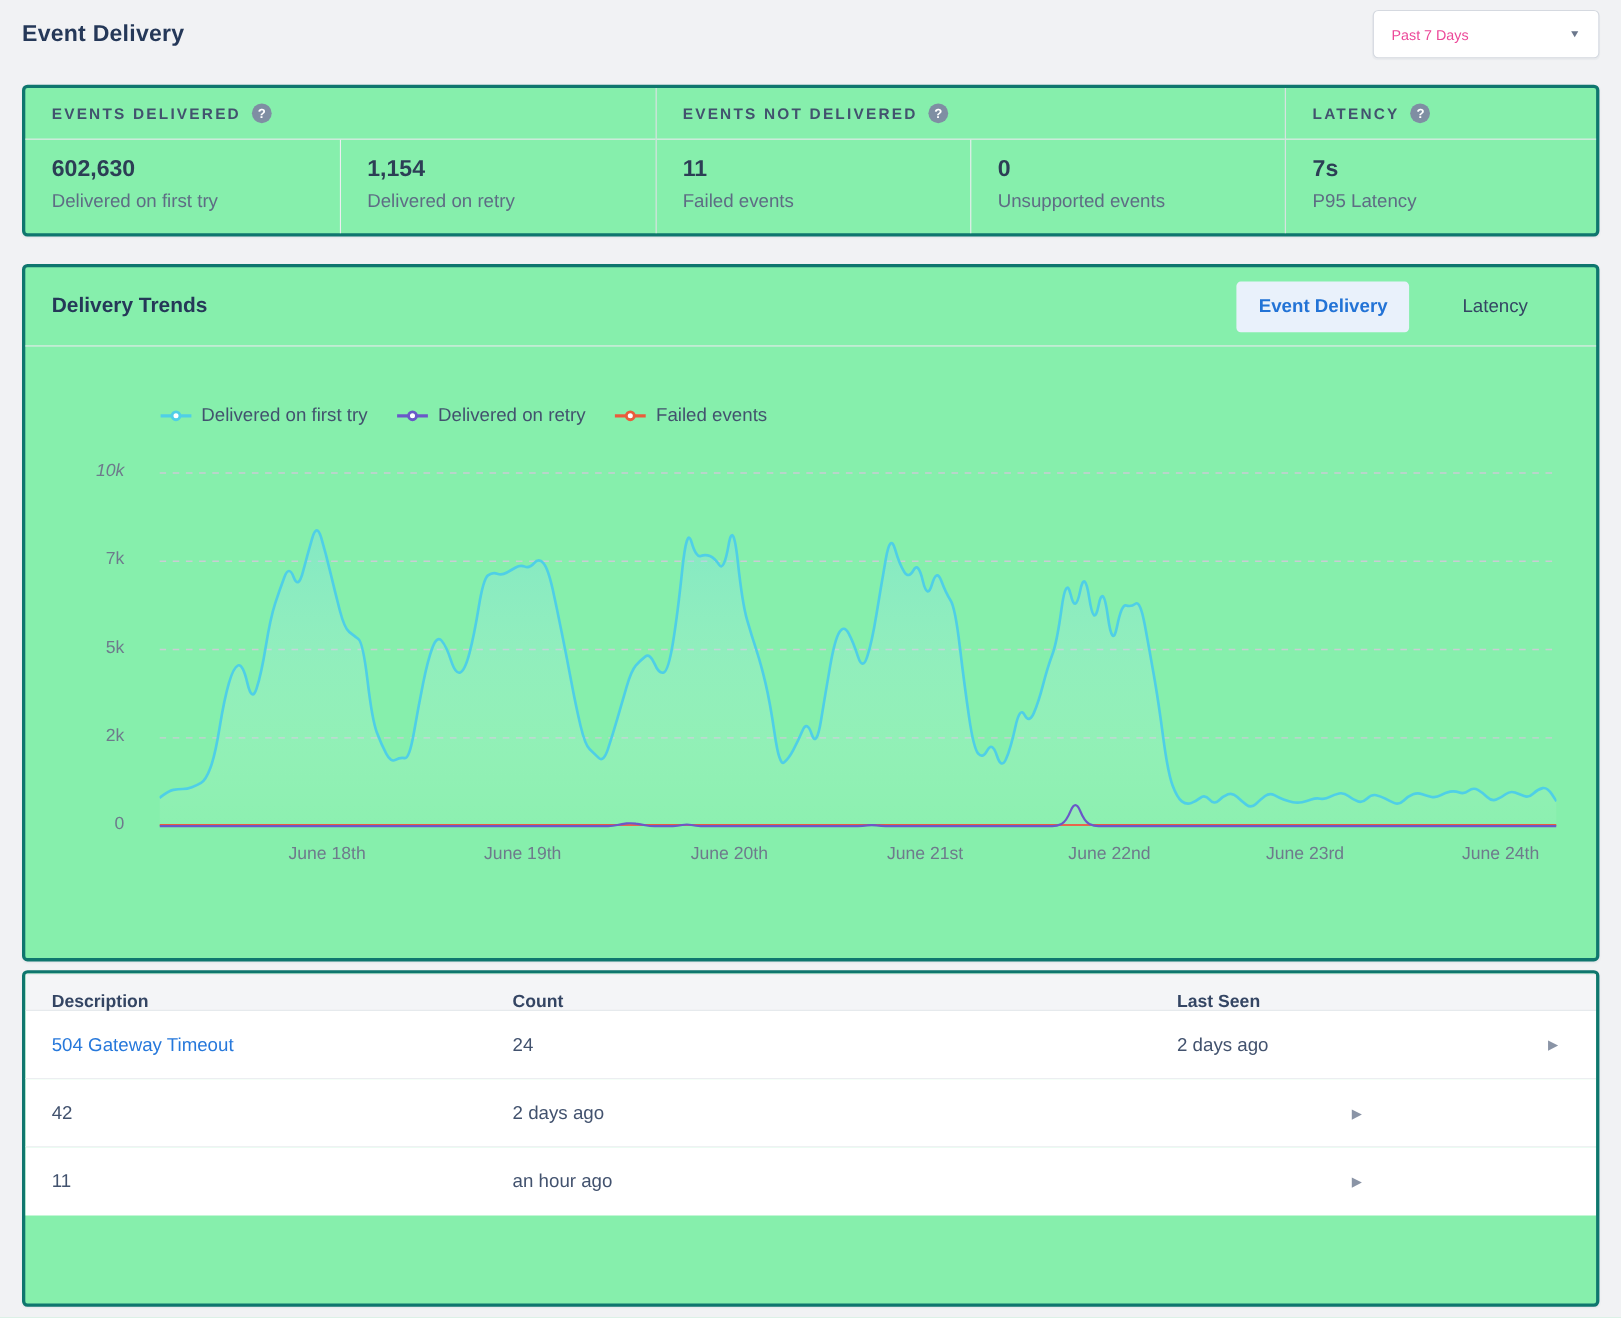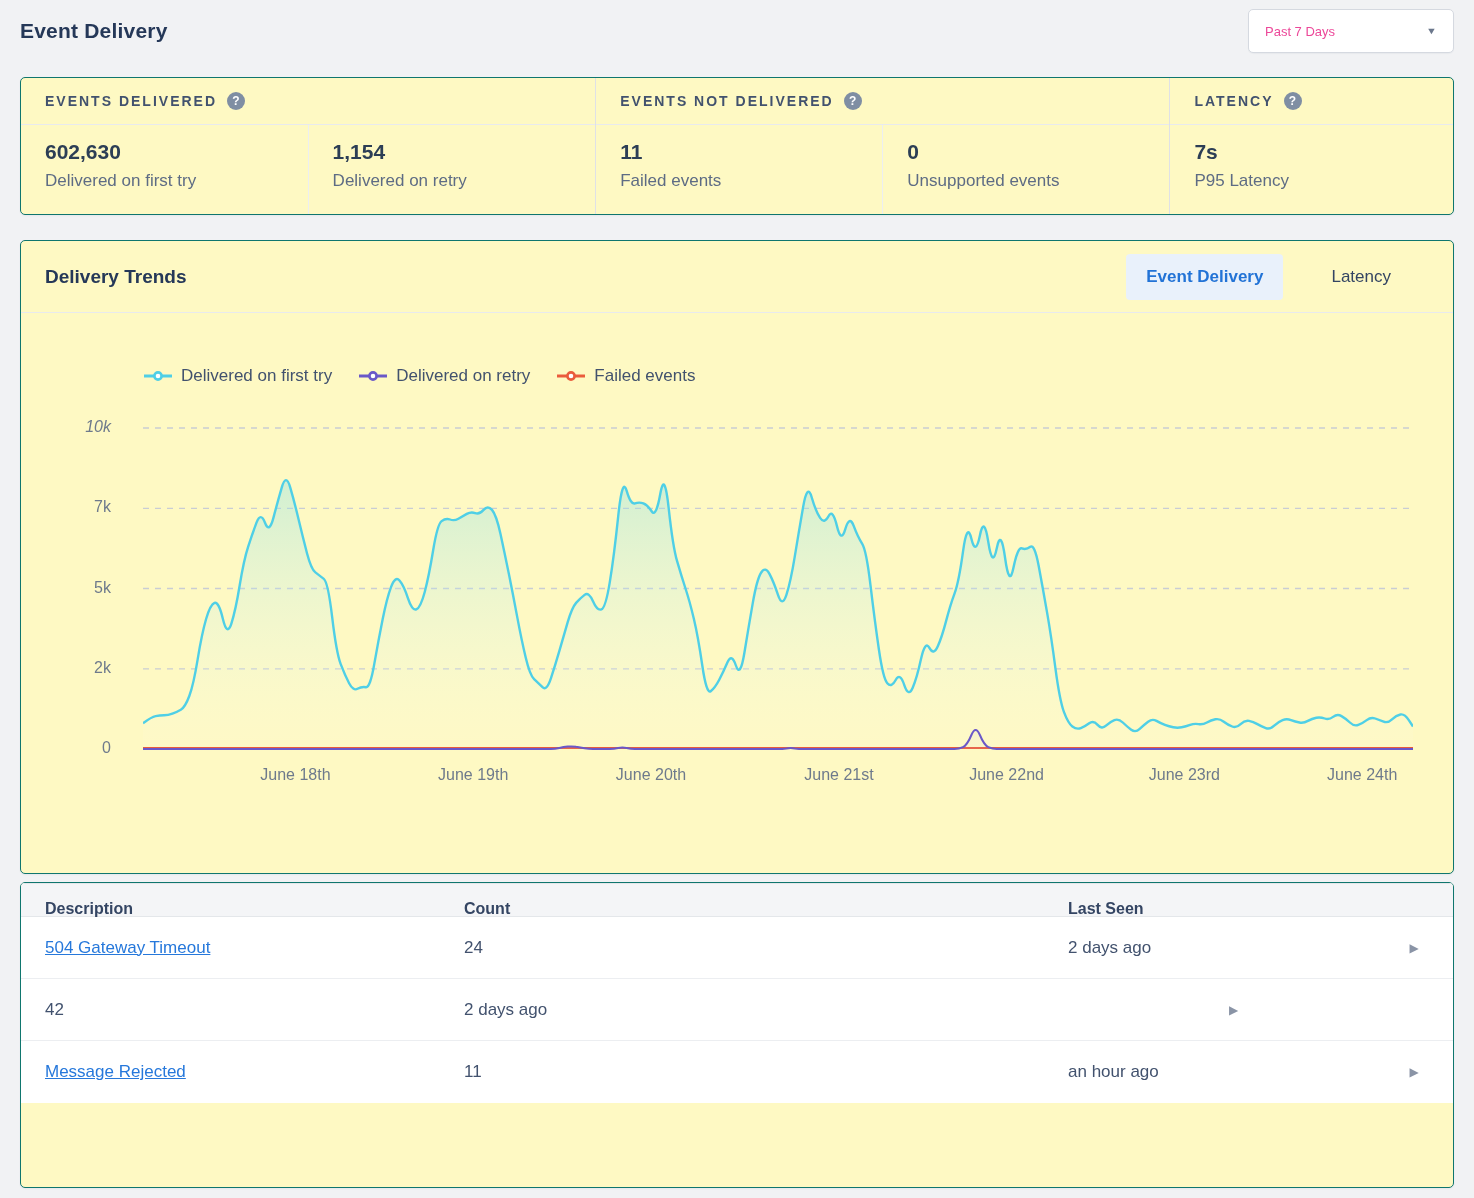--- a/index.html
+++ b/index.html
@@ -18,21 +18,21 @@
     display:flex; align-items:center; justify-content:space-between;
     width:206px; height:44px; background:#fff; border:1px solid #D5D9E0;
     border-radius:5px; padding:0 16px; cursor:pointer;
     box-shadow:0 1px 1px rgba(23,43,77,.04);
   }
   .range-select .lbl { font-size:13px; color:#ec4899; }
   .range-select .caret { font-size:11px; color:#6B778C; transform:scaleY(.85); }
 
   
   .card {
-    background:#fef9c3; border:1px solid #0f766e; border-radius:5px;
+    background:#86efac; border:3px solid #0f766e; border-radius:5px;
     box-shadow:0 1px 2px rgba(23,43,77,.05);
   }
 
   
   .stats { display:flex; margin-top:21px; height:138px; }
   .stat-group { display:flex; flex-direction:column; }
   .stat-group.g0 { flex:0 0 40.1%; }
   .stat-group.g1 { flex:0 0 40.1%; border-left:1px solid #DFE1E6; }
   .stat-group.g2 { flex:1 1 auto; border-left:1px solid #DFE1E6; }
   .stat-head {
@@ -87,21 +87,21 @@
     align-items:center; height:31px; padding:16px 24px;
     background:#F4F5F7; border-top:1px solid #E4E7EA; border-bottom:1px solid #E4E7EA;
   }
   .itable-head .col { font-size:16px; font-weight:bold; color:#344563; }
   .irow {
     display:grid; grid-template-columns:419px 604px 1fr 30px;
     align-items:center; height:62px; padding:0 24px; cursor:pointer;
     border-bottom:1px solid #ECEEF1; background:#fff;
   }
   .irow:last-child { border-bottom:none; }
-  .irow .desc { font-size:17px; color:#2678DB;text-decoration:underline; }
+  .irow .desc { font-size:17px; color:#2678DB; }
   .irow .cnt, .irow .seen { font-size:17px; color:#42526E; }
   .irow .chev { font-size:12px; color:#8A94A6; text-align:center; }
 </style>
 </head>
 <body>
 
 <div class="page">
 
   <div class="topbar">
     <div class="page-title">Event Delivery</div>
@@ -214,21 +214,21 @@
             <line x1="0" y1="3.0" x2="1270" y2="3.0" stroke="#C9CDD4" stroke-width="1.3" stroke-dasharray="6 6"></line>
             <path d="M 0.0 298.3 Q 8.4 291.9 12.6 291.1 Q 16.8 290.3 21.0 290.3 Q 25.2 290.3 29.4 288.7 Q 33.6 287.1 37.8 284.7 Q 42.1 282.3 46.3 271.0 Q 50.5 259.8 54.7 234.1 Q 58.9 208.4 63.1 194.0 Q 67.3 179.6 71.5 177.9 Q 75.7 176.3 79.9 194.0 Q 84.1 211.7 88.3 198.8 Q 92.5 186.0 96.7 160.3 Q 100.9 134.6 105.1 121.8 Q 109.3 108.9 113.5 97.7 Q 117.7 86.5 122.0 97.7 Q 126.2 108.9 130.4 92.9 Q 134.6 76.8 138.8 62.4 Q 143.0 47.9 147.2 62.4 Q 151.4 76.8 155.6 94.5 Q 159.8 112.1 164.0 128.2 Q 168.2 144.2 172.4 147.4 Q 176.6 150.7 180.8 153.9 Q 185.0 157.1 189.2 192.4 Q 193.4 227.7 197.6 238.9 Q 201.9 250.2 206.1 258.2 Q 210.3 266.2 214.5 263.8 Q 218.7 261.4 222.9 262.2 Q 227.1 263.0 231.3 238.9 Q 235.5 214.9 239.7 194.0 Q 243.9 173.1 248.1 161.9 Q 252.3 150.7 256.5 155.5 Q 260.7 160.3 264.9 173.1 Q 269.1 186.0 273.3 184.4 Q 277.5 182.8 281.8 166.7 Q 286.0 150.7 290.2 125.0 Q 294.4 99.3 298.6 96.1 Q 302.8 92.9 307.0 94.5 Q 311.2 96.1 315.4 93.7 Q 319.6 91.3 323.8 88.9 Q 328.0 86.5 332.2 88.1 Q 336.4 89.7 340.6 84.9 Q 344.8 80.0 349.0 84.9 Q 353.2 89.7 357.5 108.9 Q 361.7 128.2 365.9 149.1 Q 370.1 169.9 374.3 192.4 Q 378.5 214.9 382.7 232.5 Q 386.9 250.2 391.1 254.2 Q 395.3 258.2 399.5 262.2 Q 403.7 266.2 407.9 253.4 Q 412.1 240.5 416.3 226.1 Q 420.5 211.7 424.7 197.2 Q 428.9 182.8 433.1 177.9 Q 437.4 173.1 441.6 169.9 Q 445.8 166.7 450.0 176.3 Q 454.2 186.0 458.4 184.4 Q 462.6 182.8 466.8 157.1 Q 471.0 131.4 475.2 91.3 Q 479.4 51.2 483.6 65.6 Q 487.8 80.0 492.0 78.4 Q 496.2 76.8 500.4 78.4 Q 504.6 80.0 508.8 86.5 Q 513.0 92.9 517.3 68.8 Q 521.5 44.7 525.7 83.3 Q 529.9 121.8 534.1 136.2 Q 538.3 150.7 542.5 163.5 Q 546.7 176.3 550.9 194.0 Q 555.1 211.7 559.3 240.5 Q 563.5 269.4 567.7 266.2 Q 571.9 263.0 576.1 255.0 Q 580.3 247.0 584.5 237.3 Q 588.7 227.7 592.9 240.5 Q 597.2 253.4 601.4 227.7 Q 605.6 202.0 609.8 177.9 Q 614.0 153.9 618.2 147.5 Q 622.4 141.0 626.6 149.1 Q 630.8 157.1 635.0 169.9 Q 639.2 182.8 643.4 169.9 Q 647.6 157.1 651.8 131.4 Q 656.0 105.7 660.2 81.6 Q 664.4 57.6 668.6 72.0 Q 672.8 86.5 677.1 92.9 Q 681.3 99.3 685.5 91.3 Q 689.7 83.3 693.9 100.9 Q 698.1 118.6 702.3 104.1 Q 706.5 89.7 710.7 100.9 Q 714.9 112.1 719.1 118.6 Q 723.3 125.0 727.5 160.3 Q 731.7 195.6 735.9 224.5 Q 740.1 253.4 744.3 258.2 Q 748.5 263.0 752.7 255.0 Q 757.0 247.0 761.2 259.8 Q 765.4 272.6 769.6 263.0 Q 773.8 253.4 778.0 234.1 Q 782.2 214.9 786.4 222.9 Q 790.6 230.9 794.8 221.3 Q 799.0 211.7 803.2 195.6 Q 807.4 179.6 811.6 168.3 Q 815.8 157.1 820.0 126.6 Q 824.2 96.1 828.4 113.7 Q 832.6 131.4 836.9 110.5 Q 841.1 89.7 845.3 117.0 Q 849.5 144.2 853.7 123.4 Q 857.9 102.5 862.1 133.0 Q 866.3 163.5 870.5 142.6 Q 874.7 121.8 878.9 123.4 Q 883.1 125.0 887.3 121.8 Q 891.5 118.6 895.7 141.0 Q 899.9 163.5 904.1 187.6 Q 908.3 211.7 912.5 243.8 Q 916.8 275.8 921.0 287.1 Q 925.2 298.3 929.4 301.5 Q 933.6 304.7 937.8 303.1 Q 942.0 301.5 946.2 298.3 Q 950.4 295.1 954.6 299.9 Q 958.8 304.7 963.0 300.7 Q 967.2 296.7 971.4 295.1 Q 975.6 293.5 979.8 297.5 Q 984.0 301.5 988.2 304.7 Q 992.5 307.9 996.7 303.9 Q 1000.9 299.9 1005.1 296.7 Q 1009.3 293.5 1013.5 295.9 Q 1017.7 298.3 1021.9 299.9 Q 1026.1 301.5 1030.3 302.3 Q 1034.5 303.1 1038.7 302.3 Q 1042.9 301.5 1047.1 299.9 Q 1051.3 298.3 1055.5 299.1 Q 1059.7 299.9 1063.9 297.5 Q 1068.1 295.1 1072.4 294.3 Q 1076.6 293.5 1080.8 296.7 Q 1085.0 299.9 1089.2 301.5 Q 1093.4 303.1 1097.6 299.1 Q 1101.8 295.1 1106.0 295.9 Q 1110.2 296.7 1114.4 299.1 Q 1118.6 301.5 1122.8 303.1 Q 1127.0 304.7 1131.2 300.7 Q 1135.4 296.7 1139.6 295.1 Q 1143.8 293.5 1148.0 295.1 Q 1152.3 296.7 1156.5 297.5 Q 1160.7 298.3 1164.9 295.9 Q 1169.1 293.5 1173.3 292.7 Q 1177.5 291.9 1181.7 293.5 Q 1185.9 295.1 1190.1 291.9 Q 1194.3 288.7 1198.5 291.1 Q 1202.7 293.5 1206.9 297.5 Q 1211.1 301.5 1215.3 299.9 Q 1219.5 298.3 1223.7 295.1 Q 1227.9 291.9 1232.2 293.5 Q 1236.4 295.1 1240.6 296.7 Q 1244.8 298.3 1249.0 294.3 Q 1253.2 290.3 1257.4 289.5 Q 1261.6 288.7 1265.8 295.1 L 1270.0 301.5 L 1270 324 L 0 324 Z" fill="url(#gradCyan)"></path>
             <path d="M 0.0 298.3 Q 8.4 291.9 12.6 291.1 Q 16.8 290.3 21.0 290.3 Q 25.2 290.3 29.4 288.7 Q 33.6 287.1 37.8 284.7 Q 42.1 282.3 46.3 271.0 Q 50.5 259.8 54.7 234.1 Q 58.9 208.4 63.1 194.0 Q 67.3 179.6 71.5 177.9 Q 75.7 176.3 79.9 194.0 Q 84.1 211.7 88.3 198.8 Q 92.5 186.0 96.7 160.3 Q 100.9 134.6 105.1 121.8 Q 109.3 108.9 113.5 97.7 Q 117.7 86.5 122.0 97.7 Q 126.2 108.9 130.4 92.9 Q 134.6 76.8 138.8 62.4 Q 143.0 47.9 147.2 62.4 Q 151.4 76.8 155.6 94.5 Q 159.8 112.1 164.0 128.2 Q 168.2 144.2 172.4 147.4 Q 176.6 150.7 180.8 153.9 Q 185.0 157.1 189.2 192.4 Q 193.4 227.7 197.6 238.9 Q 201.9 250.2 206.1 258.2 Q 210.3 266.2 214.5 263.8 Q 218.7 261.4 222.9 262.2 Q 227.1 263.0 231.3 238.9 Q 235.5 214.9 239.7 194.0 Q 243.9 173.1 248.1 161.9 Q 252.3 150.7 256.5 155.5 Q 260.7 160.3 264.9 173.1 Q 269.1 186.0 273.3 184.4 Q 277.5 182.8 281.8 166.7 Q 286.0 150.7 290.2 125.0 Q 294.4 99.3 298.6 96.1 Q 302.8 92.9 307.0 94.5 Q 311.2 96.1 315.4 93.7 Q 319.6 91.3 323.8 88.9 Q 328.0 86.5 332.2 88.1 Q 336.4 89.7 340.6 84.9 Q 344.8 80.0 349.0 84.9 Q 353.2 89.7 357.5 108.9 Q 361.7 128.2 365.9 149.1 Q 370.1 169.9 374.3 192.4 Q 378.5 214.9 382.7 232.5 Q 386.9 250.2 391.1 254.2 Q 395.3 258.2 399.5 262.2 Q 403.7 266.2 407.9 253.4 Q 412.1 240.5 416.3 226.1 Q 420.5 211.7 424.7 197.2 Q 428.9 182.8 433.1 177.9 Q 437.4 173.1 441.6 169.9 Q 445.8 166.7 450.0 176.3 Q 454.2 186.0 458.4 184.4 Q 462.6 182.8 466.8 157.1 Q 471.0 131.4 475.2 91.3 Q 479.4 51.2 483.6 65.6 Q 487.8 80.0 492.0 78.4 Q 496.2 76.8 500.4 78.4 Q 504.6 80.0 508.8 86.5 Q 513.0 92.9 517.3 68.8 Q 521.5 44.7 525.7 83.3 Q 529.9 121.8 534.1 136.2 Q 538.3 150.7 542.5 163.5 Q 546.7 176.3 550.9 194.0 Q 555.1 211.7 559.3 240.5 Q 563.5 269.4 567.7 266.2 Q 571.9 263.0 576.1 255.0 Q 580.3 247.0 584.5 237.3 Q 588.7 227.7 592.9 240.5 Q 597.2 253.4 601.4 227.7 Q 605.6 202.0 609.8 177.9 Q 614.0 153.9 618.2 147.5 Q 622.4 141.0 626.6 149.1 Q 630.8 157.1 635.0 169.9 Q 639.2 182.8 643.4 169.9 Q 647.6 157.1 651.8 131.4 Q 656.0 105.7 660.2 81.6 Q 664.4 57.6 668.6 72.0 Q 672.8 86.5 677.1 92.9 Q 681.3 99.3 685.5 91.3 Q 689.7 83.3 693.9 100.9 Q 698.1 118.6 702.3 104.1 Q 706.5 89.7 710.7 100.9 Q 714.9 112.1 719.1 118.6 Q 723.3 125.0 727.5 160.3 Q 731.7 195.6 735.9 224.5 Q 740.1 253.4 744.3 258.2 Q 748.5 263.0 752.7 255.0 Q 757.0 247.0 761.2 259.8 Q 765.4 272.6 769.6 263.0 Q 773.8 253.4 778.0 234.1 Q 782.2 214.9 786.4 222.9 Q 790.6 230.9 794.8 221.3 Q 799.0 211.7 803.2 195.6 Q 807.4 179.6 811.6 168.3 Q 815.8 157.1 820.0 126.6 Q 824.2 96.1 828.4 113.7 Q 832.6 131.4 836.9 110.5 Q 841.1 89.7 845.3 117.0 Q 849.5 144.2 853.7 123.4 Q 857.9 102.5 862.1 133.0 Q 866.3 163.5 870.5 142.6 Q 874.7 121.8 878.9 123.4 Q 883.1 125.0 887.3 121.8 Q 891.5 118.6 895.7 141.0 Q 899.9 163.5 904.1 187.6 Q 908.3 211.7 912.5 243.8 Q 916.8 275.8 921.0 287.1 Q 925.2 298.3 929.4 301.5 Q 933.6 304.7 937.8 303.1 Q 942.0 301.5 946.2 298.3 Q 950.4 295.1 954.6 299.9 Q 958.8 304.7 963.0 300.7 Q 967.2 296.7 971.4 295.1 Q 975.6 293.5 979.8 297.5 Q 984.0 301.5 988.2 304.7 Q 992.5 307.9 996.7 303.9 Q 1000.9 299.9 1005.1 296.7 Q 1009.3 293.5 1013.5 295.9 Q 1017.7 298.3 1021.9 299.9 Q 1026.1 301.5 1030.3 302.3 Q 1034.5 303.1 1038.7 302.3 Q 1042.9 301.5 1047.1 299.9 Q 1051.3 298.3 1055.5 299.1 Q 1059.7 299.9 1063.9 297.5 Q 1068.1 295.1 1072.4 294.3 Q 1076.6 293.5 1080.8 296.7 Q 1085.0 299.9 1089.2 301.5 Q 1093.4 303.1 1097.6 299.1 Q 1101.8 295.1 1106.0 295.9 Q 1110.2 296.7 1114.4 299.1 Q 1118.6 301.5 1122.8 303.1 Q 1127.0 304.7 1131.2 300.7 Q 1135.4 296.7 1139.6 295.1 Q 1143.8 293.5 1148.0 295.1 Q 1152.3 296.7 1156.5 297.5 Q 1160.7 298.3 1164.9 295.9 Q 1169.1 293.5 1173.3 292.7 Q 1177.5 291.9 1181.7 293.5 Q 1185.9 295.1 1190.1 291.9 Q 1194.3 288.7 1198.5 291.1 Q 1202.7 293.5 1206.9 297.5 Q 1211.1 301.5 1215.3 299.9 Q 1219.5 298.3 1223.7 295.1 Q 1227.9 291.9 1232.2 293.5 Q 1236.4 295.1 1240.6 296.7 Q 1244.8 298.3 1249.0 294.3 Q 1253.2 290.3 1257.4 289.5 Q 1261.6 288.7 1265.8 295.1 L 1270.0 301.5" fill="none" stroke="#4FCFE6" stroke-width="2.4" stroke-linejoin="round"></path>
             <path d="M 0.0 323.0 Q 8.4 323.0 12.6 323.0 Q 16.8 323.0 21.0 323.0 Q 25.2 323.0 29.4 323.0 Q 33.6 323.0 37.8 323.0 Q 42.1 323.0 46.3 323.0 Q 50.5 323.0 54.7 323.0 Q 58.9 323.0 63.1 323.0 Q 67.3 323.0 71.5 323.0 Q 75.7 323.0 79.9 323.0 Q 84.1 323.0 88.3 323.0 Q 92.5 323.0 96.7 323.0 Q 100.9 323.0 105.1 323.0 Q 109.3 323.0 113.5 323.0 Q 117.7 323.0 122.0 323.0 Q 126.2 323.0 130.4 323.0 Q 134.6 323.0 138.8 323.0 Q 143.0 323.0 147.2 323.0 Q 151.4 323.0 155.6 323.0 Q 159.8 323.0 164.0 323.0 Q 168.2 323.0 172.4 323.0 Q 176.6 323.0 180.8 323.0 Q 185.0 323.0 189.2 323.0 Q 193.4 323.0 197.6 323.0 Q 201.9 323.0 206.1 323.0 Q 210.3 323.0 214.5 323.0 Q 218.7 323.0 222.9 323.0 Q 227.1 323.0 231.3 323.0 Q 235.5 323.0 239.7 323.0 Q 243.9 323.0 248.1 323.0 Q 252.3 323.0 256.5 323.0 Q 260.7 323.0 264.9 323.0 Q 269.1 323.0 273.3 323.0 Q 277.5 323.0 281.8 323.0 Q 286.0 323.0 290.2 323.0 Q 294.4 323.0 298.6 323.0 Q 302.8 323.0 307.0 323.0 Q 311.2 323.0 315.4 323.0 Q 319.6 323.0 323.8 323.0 Q 328.0 323.0 332.2 323.0 Q 336.4 323.0 340.6 323.0 Q 344.8 323.0 349.0 323.0 Q 353.2 323.0 357.5 323.0 Q 361.7 323.0 365.9 323.0 Q 370.1 323.0 374.3 323.0 Q 378.5 323.0 382.7 323.0 Q 386.9 323.0 391.1 323.0 Q 395.3 323.0 399.5 323.0 Q 403.7 323.0 407.9 323.0 Q 412.1 323.0 416.3 323.0 Q 420.5 323.0 424.7 323.0 Q 428.9 323.0 433.1 323.0 Q 437.4 323.0 441.6 323.0 Q 445.8 323.0 450.0 323.0 Q 454.2 323.0 458.4 323.0 Q 462.6 323.0 466.8 323.0 Q 471.0 323.0 475.2 323.0 Q 479.4 323.0 483.6 323.0 Q 487.8 323.0 492.0 323.0 Q 496.2 323.0 500.4 323.0 Q 504.6 323.0 508.8 323.0 Q 513.0 323.0 517.3 323.0 Q 521.5 323.0 525.7 323.0 Q 529.9 323.0 534.1 323.0 Q 538.3 323.0 542.5 323.0 Q 546.7 323.0 550.9 323.0 Q 555.1 323.0 559.3 323.0 Q 563.5 323.0 567.7 323.0 Q 571.9 323.0 576.1 323.0 Q 580.3 323.0 584.5 323.0 Q 588.7 323.0 592.9 323.0 Q 597.2 323.0 601.4 323.0 Q 605.6 323.0 609.8 323.0 Q 614.0 323.0 618.2 323.0 Q 622.4 323.0 626.6 323.0 Q 630.8 323.0 635.0 323.0 Q 639.2 323.0 643.4 323.0 Q 647.6 323.0 651.8 323.0 Q 656.0 323.0 660.2 323.0 Q 664.4 323.0 668.6 323.0 Q 672.8 323.0 677.1 323.0 Q 681.3 323.0 685.5 323.0 Q 689.7 323.0 693.9 323.0 Q 698.1 323.0 702.3 323.0 Q 706.5 323.0 710.7 323.0 Q 714.9 323.0 719.1 323.0 Q 723.3 323.0 727.5 323.0 Q 731.7 323.0 735.9 323.0 Q 740.1 323.0 744.3 323.0 Q 748.5 323.0 752.7 323.0 Q 757.0 323.0 761.2 323.0 Q 765.4 323.0 769.6 323.0 Q 773.8 323.0 778.0 323.0 Q 782.2 323.0 786.4 323.0 Q 790.6 323.0 794.8 323.0 Q 799.0 323.0 803.2 323.0 Q 807.4 323.0 811.6 323.0 Q 815.8 323.0 820.0 323.0 Q 824.2 323.0 828.4 323.0 Q 832.6 323.0 836.9 323.0 Q 841.1 323.0 845.3 323.0 Q 849.5 323.0 853.7 323.0 Q 857.9 323.0 862.1 323.0 Q 866.3 323.0 870.5 323.0 Q 874.7 323.0 878.9 323.0 Q 883.1 323.0 887.3 323.0 Q 891.5 323.0 895.7 323.0 Q 899.9 323.0 904.1 323.0 Q 908.3 323.0 912.5 323.0 Q 916.8 323.0 921.0 323.0 Q 925.2 323.0 929.4 323.0 Q 933.6 323.0 937.8 323.0 Q 942.0 323.0 946.2 323.0 Q 950.4 323.0 954.6 323.0 Q 958.8 323.0 963.0 323.0 Q 967.2 323.0 971.4 323.0 Q 975.6 323.0 979.8 323.0 Q 984.0 323.0 988.2 323.0 Q 992.5 323.0 996.7 323.0 Q 1000.9 323.0 1005.1 323.0 Q 1009.3 323.0 1013.5 323.0 Q 1017.7 323.0 1021.9 323.0 Q 1026.1 323.0 1030.3 323.0 Q 1034.5 323.0 1038.7 323.0 Q 1042.9 323.0 1047.1 323.0 Q 1051.3 323.0 1055.5 323.0 Q 1059.7 323.0 1063.9 323.0 Q 1068.1 323.0 1072.4 323.0 Q 1076.6 323.0 1080.8 323.0 Q 1085.0 323.0 1089.2 323.0 Q 1093.4 323.0 1097.6 323.0 Q 1101.8 323.0 1106.0 323.0 Q 1110.2 323.0 1114.4 323.0 Q 1118.6 323.0 1122.8 323.0 Q 1127.0 323.0 1131.2 323.0 Q 1135.4 323.0 1139.6 323.0 Q 1143.8 323.0 1148.0 323.0 Q 1152.3 323.0 1156.5 323.0 Q 1160.7 323.0 1164.9 323.0 Q 1169.1 323.0 1173.3 323.0 Q 1177.5 323.0 1181.7 323.0 Q 1185.9 323.0 1190.1 323.0 Q 1194.3 323.0 1198.5 323.0 Q 1202.7 323.0 1206.9 323.0 Q 1211.1 323.0 1215.3 323.0 Q 1219.5 323.0 1223.7 323.0 Q 1227.9 323.0 1232.2 323.0 Q 1236.4 323.0 1240.6 323.0 Q 1244.8 323.0 1249.0 323.0 Q 1253.2 323.0 1257.4 323.0 Q 1261.6 323.0 1265.8 323.0 L 1270.0 323.0" fill="none" stroke="#EA5C3C" stroke-width="2"></path>
             <path d="M 0.0 324.0 Q 8.4 324.0 12.6 324.0 Q 16.8 324.0 21.0 324.0 Q 25.2 324.0 29.4 324.0 Q 33.6 324.0 37.8 324.0 Q 42.1 324.0 46.3 324.0 Q 50.5 324.0 54.7 324.0 Q 58.9 324.0 63.1 324.0 Q 67.3 324.0 71.5 324.0 Q 75.7 324.0 79.9 324.0 Q 84.1 324.0 88.3 324.0 Q 92.5 324.0 96.7 324.0 Q 100.9 324.0 105.1 324.0 Q 109.3 324.0 113.5 324.0 Q 117.7 324.0 122.0 324.0 Q 126.2 324.0 130.4 324.0 Q 134.6 324.0 138.8 324.0 Q 143.0 324.0 147.2 324.0 Q 151.4 324.0 155.6 324.0 Q 159.8 324.0 164.0 324.0 Q 168.2 324.0 172.4 324.0 Q 176.6 324.0 180.8 324.0 Q 185.0 324.0 189.2 324.0 Q 193.4 324.0 197.6 324.0 Q 201.9 324.0 206.1 324.0 Q 210.3 324.0 214.5 324.0 Q 218.7 324.0 222.9 324.0 Q 227.1 324.0 231.3 324.0 Q 235.5 324.0 239.7 324.0 Q 243.9 324.0 248.1 324.0 Q 252.3 324.0 256.5 324.0 Q 260.7 324.0 264.9 324.0 Q 269.1 324.0 273.3 324.0 Q 277.5 324.0 281.8 324.0 Q 286.0 324.0 290.2 324.0 Q 294.4 324.0 298.6 324.0 Q 302.8 324.0 307.0 324.0 Q 311.2 324.0 315.4 324.0 Q 319.6 324.0 323.8 324.0 Q 328.0 324.0 332.2 324.0 Q 336.4 324.0 340.6 324.0 Q 344.8 324.0 349.0 324.0 Q 353.2 324.0 357.5 324.0 Q 361.7 324.0 365.9 324.0 Q 370.1 324.0 374.3 324.0 Q 378.5 324.0 382.7 324.0 Q 386.9 324.0 391.1 324.0 Q 395.3 324.0 399.5 324.0 Q 403.7 324.0 407.9 324.0 Q 412.1 324.0 416.3 323.0 Q 420.5 322.1 424.7 321.6 Q 428.9 321.1 433.1 321.8 Q 437.4 322.4 441.6 323.2 Q 445.8 324.0 450.0 324.0 Q 454.2 324.0 458.4 324.0 Q 462.6 324.0 466.8 324.0 Q 471.0 324.0 475.2 323.0 Q 479.4 322.1 483.6 323.0 Q 487.8 324.0 492.0 324.0 Q 496.2 324.0 500.4 324.0 Q 504.6 324.0 508.8 324.0 Q 513.0 324.0 517.3 324.0 Q 521.5 324.0 525.7 324.0 Q 529.9 324.0 534.1 324.0 Q 538.3 324.0 542.5 324.0 Q 546.7 324.0 550.9 324.0 Q 555.1 324.0 559.3 324.0 Q 563.5 324.0 567.7 324.0 Q 571.9 324.0 576.1 324.0 Q 580.3 324.0 584.5 324.0 Q 588.7 324.0 592.9 324.0 Q 597.2 324.0 601.4 324.0 Q 605.6 324.0 609.8 324.0 Q 614.0 324.0 618.2 324.0 Q 622.4 324.0 626.6 324.0 Q 630.8 324.0 635.0 324.0 Q 639.2 324.0 643.4 323.4 Q 647.6 322.7 651.8 323.4 Q 656.0 324.0 660.2 324.0 Q 664.4 324.0 668.6 324.0 Q 672.8 324.0 677.1 324.0 Q 681.3 324.0 685.5 324.0 Q 689.7 324.0 693.9 324.0 Q 698.1 324.0 702.3 324.0 Q 706.5 324.0 710.7 324.0 Q 714.9 324.0 719.1 324.0 Q 723.3 324.0 727.5 324.0 Q 731.7 324.0 735.9 324.0 Q 740.1 324.0 744.3 324.0 Q 748.5 324.0 752.7 324.0 Q 757.0 324.0 761.2 324.0 Q 765.4 324.0 769.6 324.0 Q 773.8 324.0 778.0 324.0 Q 782.2 324.0 786.4 324.0 Q 790.6 324.0 794.8 324.0 Q 799.0 324.0 803.2 324.0 Q 807.4 324.0 811.6 324.0 Q 815.8 324.0 820.0 322.1 Q 824.2 320.1 828.4 310.0 Q 832.6 299.9 836.9 310.0 Q 841.1 320.1 845.3 322.1 Q 849.5 324.0 853.7 324.0 Q 857.9 324.0 862.1 324.0 Q 866.3 324.0 870.5 324.0 Q 874.7 324.0 878.9 324.0 Q 883.1 324.0 887.3 324.0 Q 891.5 324.0 895.7 324.0 Q 899.9 324.0 904.1 324.0 Q 908.3 324.0 912.5 324.0 Q 916.8 324.0 921.0 324.0 Q 925.2 324.0 929.4 324.0 Q 933.6 324.0 937.8 324.0 Q 942.0 324.0 946.2 324.0 Q 950.4 324.0 954.6 324.0 Q 958.8 324.0 963.0 324.0 Q 967.2 324.0 971.4 324.0 Q 975.6 324.0 979.8 324.0 Q 984.0 324.0 988.2 324.0 Q 992.5 324.0 996.7 324.0 Q 1000.9 324.0 1005.1 324.0 Q 1009.3 324.0 1013.5 324.0 Q 1017.7 324.0 1021.9 324.0 Q 1026.1 324.0 1030.3 324.0 Q 1034.5 324.0 1038.7 324.0 Q 1042.9 324.0 1047.1 324.0 Q 1051.3 324.0 1055.5 324.0 Q 1059.7 324.0 1063.9 324.0 Q 1068.1 324.0 1072.4 324.0 Q 1076.6 324.0 1080.8 324.0 Q 1085.0 324.0 1089.2 324.0 Q 1093.4 324.0 1097.6 324.0 Q 1101.8 324.0 1106.0 324.0 Q 1110.2 324.0 1114.4 324.0 Q 1118.6 324.0 1122.8 324.0 Q 1127.0 324.0 1131.2 324.0 Q 1135.4 324.0 1139.6 324.0 Q 1143.8 324.0 1148.0 324.0 Q 1152.3 324.0 1156.5 324.0 Q 1160.7 324.0 1164.9 324.0 Q 1169.1 324.0 1173.3 324.0 Q 1177.5 324.0 1181.7 324.0 Q 1185.9 324.0 1190.1 324.0 Q 1194.3 324.0 1198.5 324.0 Q 1202.7 324.0 1206.9 324.0 Q 1211.1 324.0 1215.3 324.0 Q 1219.5 324.0 1223.7 324.0 Q 1227.9 324.0 1232.2 324.0 Q 1236.4 324.0 1240.6 324.0 Q 1244.8 324.0 1249.0 324.0 Q 1253.2 324.0 1257.4 324.0 Q 1261.6 324.0 1265.8 324.0 L 1270.0 324.0 L 1270 324 L 0 324 Z" fill="url(#gradPurple)" fill-opacity="0.35"></path>
             <path d="M 0.0 324.0 Q 8.4 324.0 12.6 324.0 Q 16.8 324.0 21.0 324.0 Q 25.2 324.0 29.4 324.0 Q 33.6 324.0 37.8 324.0 Q 42.1 324.0 46.3 324.0 Q 50.5 324.0 54.7 324.0 Q 58.9 324.0 63.1 324.0 Q 67.3 324.0 71.5 324.0 Q 75.7 324.0 79.9 324.0 Q 84.1 324.0 88.3 324.0 Q 92.5 324.0 96.7 324.0 Q 100.9 324.0 105.1 324.0 Q 109.3 324.0 113.5 324.0 Q 117.7 324.0 122.0 324.0 Q 126.2 324.0 130.4 324.0 Q 134.6 324.0 138.8 324.0 Q 143.0 324.0 147.2 324.0 Q 151.4 324.0 155.6 324.0 Q 159.8 324.0 164.0 324.0 Q 168.2 324.0 172.4 324.0 Q 176.6 324.0 180.8 324.0 Q 185.0 324.0 189.2 324.0 Q 193.4 324.0 197.6 324.0 Q 201.9 324.0 206.1 324.0 Q 210.3 324.0 214.5 324.0 Q 218.7 324.0 222.9 324.0 Q 227.1 324.0 231.3 324.0 Q 235.5 324.0 239.7 324.0 Q 243.9 324.0 248.1 324.0 Q 252.3 324.0 256.5 324.0 Q 260.7 324.0 264.9 324.0 Q 269.1 324.0 273.3 324.0 Q 277.5 324.0 281.8 324.0 Q 286.0 324.0 290.2 324.0 Q 294.4 324.0 298.6 324.0 Q 302.8 324.0 307.0 324.0 Q 311.2 324.0 315.4 324.0 Q 319.6 324.0 323.8 324.0 Q 328.0 324.0 332.2 324.0 Q 336.4 324.0 340.6 324.0 Q 344.8 324.0 349.0 324.0 Q 353.2 324.0 357.5 324.0 Q 361.7 324.0 365.9 324.0 Q 370.1 324.0 374.3 324.0 Q 378.5 324.0 382.7 324.0 Q 386.9 324.0 391.1 324.0 Q 395.3 324.0 399.5 324.0 Q 403.7 324.0 407.9 324.0 Q 412.1 324.0 416.3 323.0 Q 420.5 322.1 424.7 321.6 Q 428.9 321.1 433.1 321.8 Q 437.4 322.4 441.6 323.2 Q 445.8 324.0 450.0 324.0 Q 454.2 324.0 458.4 324.0 Q 462.6 324.0 466.8 324.0 Q 471.0 324.0 475.2 323.0 Q 479.4 322.1 483.6 323.0 Q 487.8 324.0 492.0 324.0 Q 496.2 324.0 500.4 324.0 Q 504.6 324.0 508.8 324.0 Q 513.0 324.0 517.3 324.0 Q 521.5 324.0 525.7 324.0 Q 529.9 324.0 534.1 324.0 Q 538.3 324.0 542.5 324.0 Q 546.7 324.0 550.9 324.0 Q 555.1 324.0 559.3 324.0 Q 563.5 324.0 567.7 324.0 Q 571.9 324.0 576.1 324.0 Q 580.3 324.0 584.5 324.0 Q 588.7 324.0 592.9 324.0 Q 597.2 324.0 601.4 324.0 Q 605.6 324.0 609.8 324.0 Q 614.0 324.0 618.2 324.0 Q 622.4 324.0 626.6 324.0 Q 630.8 324.0 635.0 324.0 Q 639.2 324.0 643.4 323.4 Q 647.6 322.7 651.8 323.4 Q 656.0 324.0 660.2 324.0 Q 664.4 324.0 668.6 324.0 Q 672.8 324.0 677.1 324.0 Q 681.3 324.0 685.5 324.0 Q 689.7 324.0 693.9 324.0 Q 698.1 324.0 702.3 324.0 Q 706.5 324.0 710.7 324.0 Q 714.9 324.0 719.1 324.0 Q 723.3 324.0 727.5 324.0 Q 731.7 324.0 735.9 324.0 Q 740.1 324.0 744.3 324.0 Q 748.5 324.0 752.7 324.0 Q 757.0 324.0 761.2 324.0 Q 765.4 324.0 769.6 324.0 Q 773.8 324.0 778.0 324.0 Q 782.2 324.0 786.4 324.0 Q 790.6 324.0 794.8 324.0 Q 799.0 324.0 803.2 324.0 Q 807.4 324.0 811.6 324.0 Q 815.8 324.0 820.0 322.1 Q 824.2 320.1 828.4 310.0 Q 832.6 299.9 836.9 310.0 Q 841.1 320.1 845.3 322.1 Q 849.5 324.0 853.7 324.0 Q 857.9 324.0 862.1 324.0 Q 866.3 324.0 870.5 324.0 Q 874.7 324.0 878.9 324.0 Q 883.1 324.0 887.3 324.0 Q 891.5 324.0 895.7 324.0 Q 899.9 324.0 904.1 324.0 Q 908.3 324.0 912.5 324.0 Q 916.8 324.0 921.0 324.0 Q 925.2 324.0 929.4 324.0 Q 933.6 324.0 937.8 324.0 Q 942.0 324.0 946.2 324.0 Q 950.4 324.0 954.6 324.0 Q 958.8 324.0 963.0 324.0 Q 967.2 324.0 971.4 324.0 Q 975.6 324.0 979.8 324.0 Q 984.0 324.0 988.2 324.0 Q 992.5 324.0 996.7 324.0 Q 1000.9 324.0 1005.1 324.0 Q 1009.3 324.0 1013.5 324.0 Q 1017.7 324.0 1021.9 324.0 Q 1026.1 324.0 1030.3 324.0 Q 1034.5 324.0 1038.7 324.0 Q 1042.9 324.0 1047.1 324.0 Q 1051.3 324.0 1055.5 324.0 Q 1059.7 324.0 1063.9 324.0 Q 1068.1 324.0 1072.4 324.0 Q 1076.6 324.0 1080.8 324.0 Q 1085.0 324.0 1089.2 324.0 Q 1093.4 324.0 1097.6 324.0 Q 1101.8 324.0 1106.0 324.0 Q 1110.2 324.0 1114.4 324.0 Q 1118.6 324.0 1122.8 324.0 Q 1127.0 324.0 1131.2 324.0 Q 1135.4 324.0 1139.6 324.0 Q 1143.8 324.0 1148.0 324.0 Q 1152.3 324.0 1156.5 324.0 Q 1160.7 324.0 1164.9 324.0 Q 1169.1 324.0 1173.3 324.0 Q 1177.5 324.0 1181.7 324.0 Q 1185.9 324.0 1190.1 324.0 Q 1194.3 324.0 1198.5 324.0 Q 1202.7 324.0 1206.9 324.0 Q 1211.1 324.0 1215.3 324.0 Q 1219.5 324.0 1223.7 324.0 Q 1227.9 324.0 1232.2 324.0 Q 1236.4 324.0 1240.6 324.0 Q 1244.8 324.0 1249.0 324.0 Q 1253.2 324.0 1257.4 324.0 Q 1261.6 324.0 1265.8 324.0 L 1270.0 324.0" fill="none" stroke="#6A58C8" stroke-width="2"></path>
           </svg></div>
       <div class="x-axis" id="x-axis">
           <span class="x-tick" style="left: 82.4px;">June 18th</span>
           <span class="x-tick" style="left: 260.2px;">June 19th</span>
-          <span class="x-tick" style="left: 438px;">June 20th</span>
+          <span class="x-tick" style="left: 448px;">June 20th</span>
           <span class="x-tick" style="left: 626px;">June 21st</span>
           <span class="x-tick" style="left: 793.6px;">June 22nd</span>
           <span class="x-tick" style="left: 971.4px;">June 23rd</span>
           <span class="x-tick" style="left: 1149.2px;">June 24th</span>
         </div>
     </div>
   </div>
 
   <div class="card issues">
     <div class="itable-head">
@@ -243,21 +243,20 @@
           <div class="cnt">24</div>
           <div class="seen">2 days ago</div>
           <div class="chev">▶</div>
         </div>
         <div class="irow">
           <div class="cnt">42</div>
           <div class="seen">2 days ago</div>
           <div class="chev">▶</div>
         </div>
         <div class="irow">
-          <a class="desc">Message Rejected</a>
           <div class="cnt">11</div>
           <div class="seen">an hour ago</div>
           <div class="chev">▶</div>
         </div>
       </div>
   </div>
 
 </div>
 
 </body></html>

